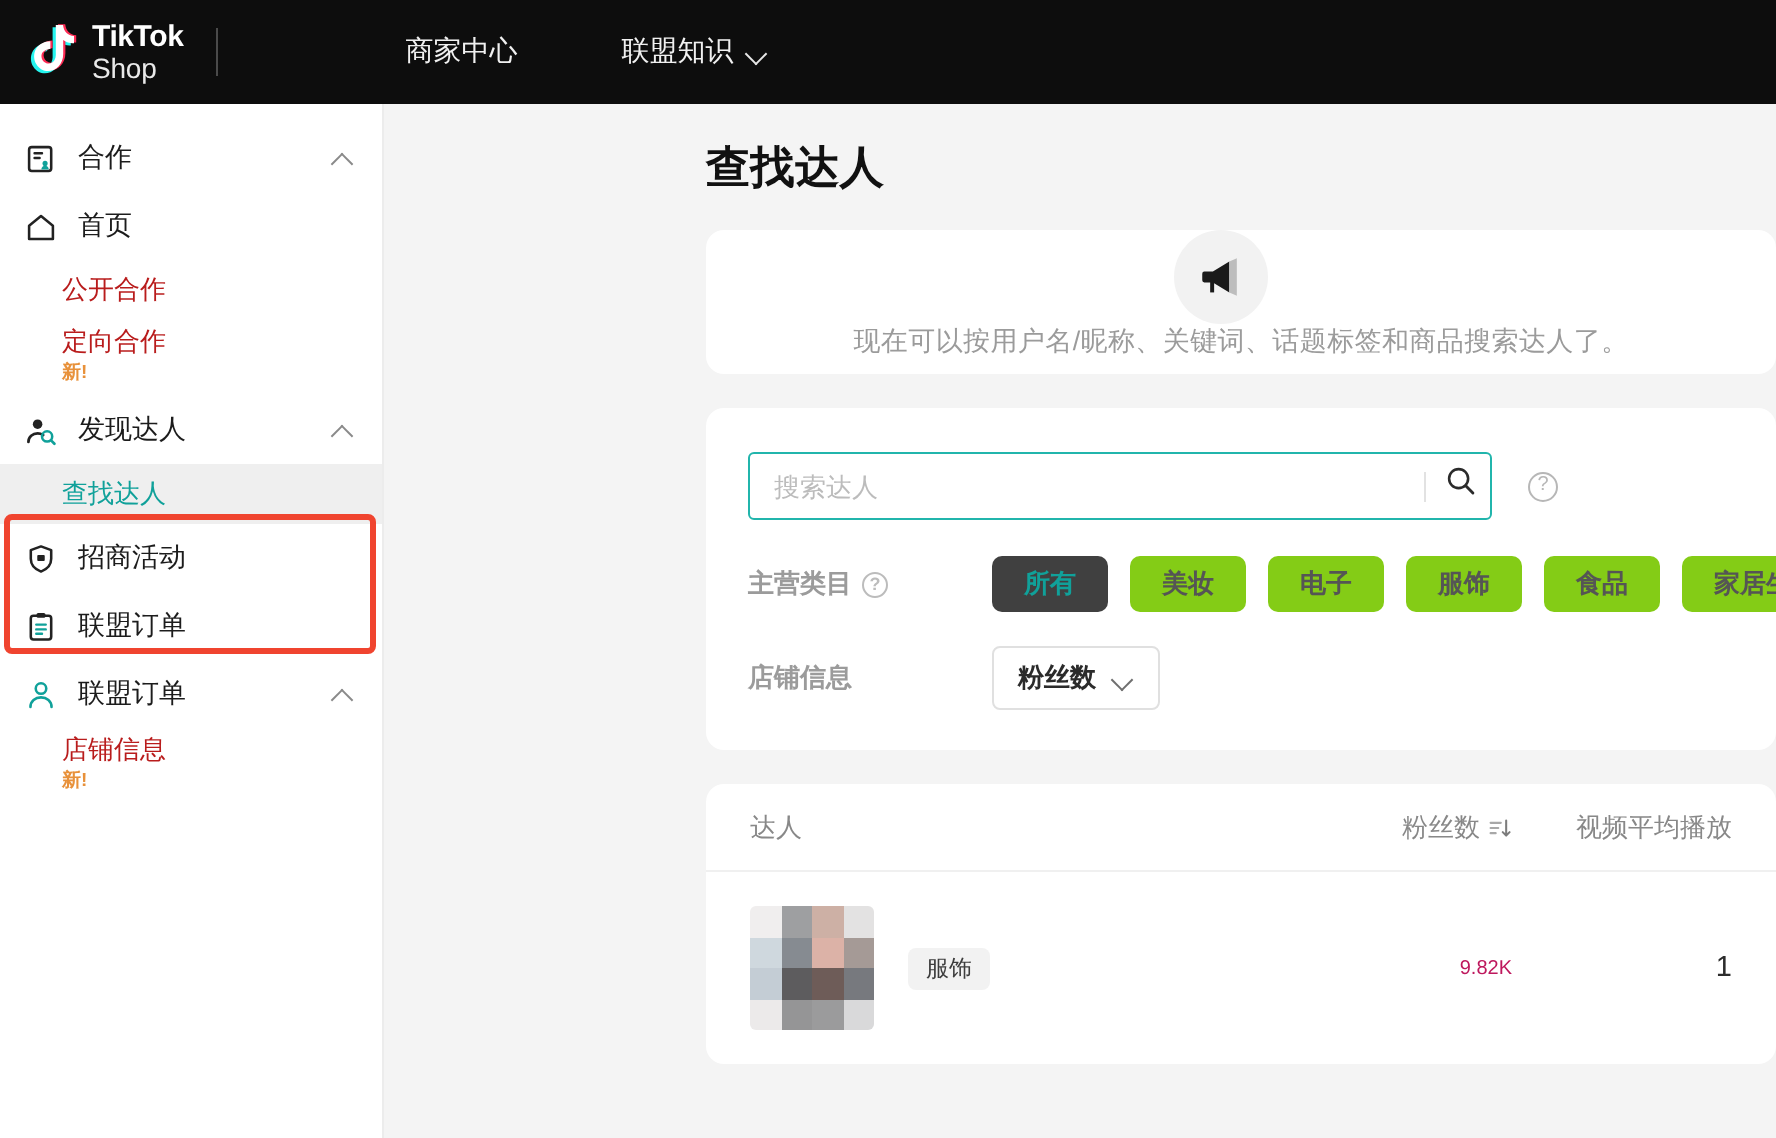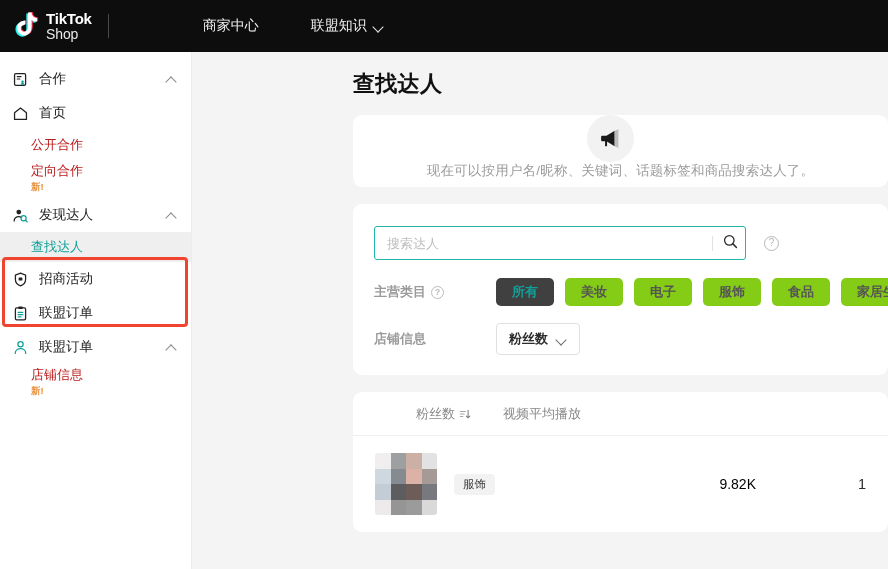--- a/index.html
+++ b/index.html
@@ -244,21 +244,21 @@
   .blur-bar.b1 { width: 98px; margin-bottom: 5px; }
   .blur-bar.b2 { width: 50px; background: #ededed; margin-bottom: 10px; }
   .tag-pill {
     display: inline-flex; align-items: center; justify-content: center;
     height: 21px; padding: 0 9px;
     background: #f2f2f2; border-radius: 4px;
     font-size: 11.5px; color: #3d3d3d;
   }
   .cell-fans {
     width: 96px; text-align: right;
-    font-size: 14px; color: #000000;
+    font-size: 10px; color: #be185d;
   }
   .cell-views {
     width: 110px; text-align: right;
     font-size: 14.5px; color: #2c2c2c;
   }
 </style>
 </head>
 <body>
 
 <div class="topbar">
@@ -438,20 +438,21 @@
           <span class="filter-label">店铺信息</span>
           <span class="select-box">
             <span>粉丝数</span>
             <span class="chev-down"></span>
           </span>
         </div>
       </div>
 
       <div class="card results">
         <div class="res-head">
+          <span class="th-creator">达人</span>
           <span class="th-fans">
             <span>粉丝数</span>
             <span class="sort-ic">
               <svg width="12" height="12" viewBox="0 0 14 14">
                 <path d="M1.5 4h6M1.5 7h4.5M1.5 10h3" stroke="#a8a8a8" stroke-width="1.2" stroke-linecap="round"></path>
                 <path d="M10.6 2.6v8.6M8.6 9.4l2 2 2-2" fill="none" stroke="#7c7c7c" stroke-width="1.2" stroke-linecap="round" stroke-linejoin="round"></path>
               </svg>
             </span>
           </span>
           <span class="th-views">视频平均播放</span>

